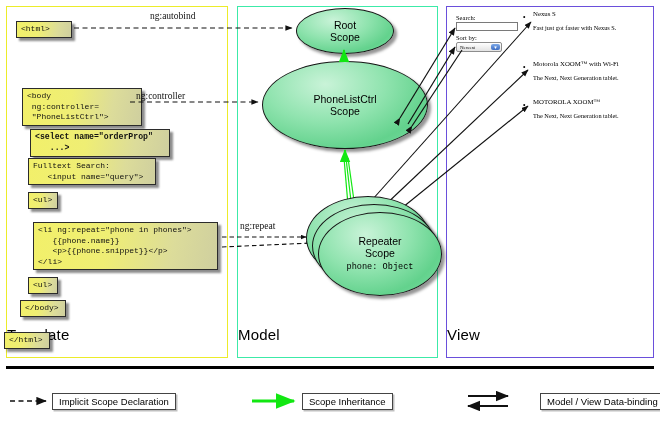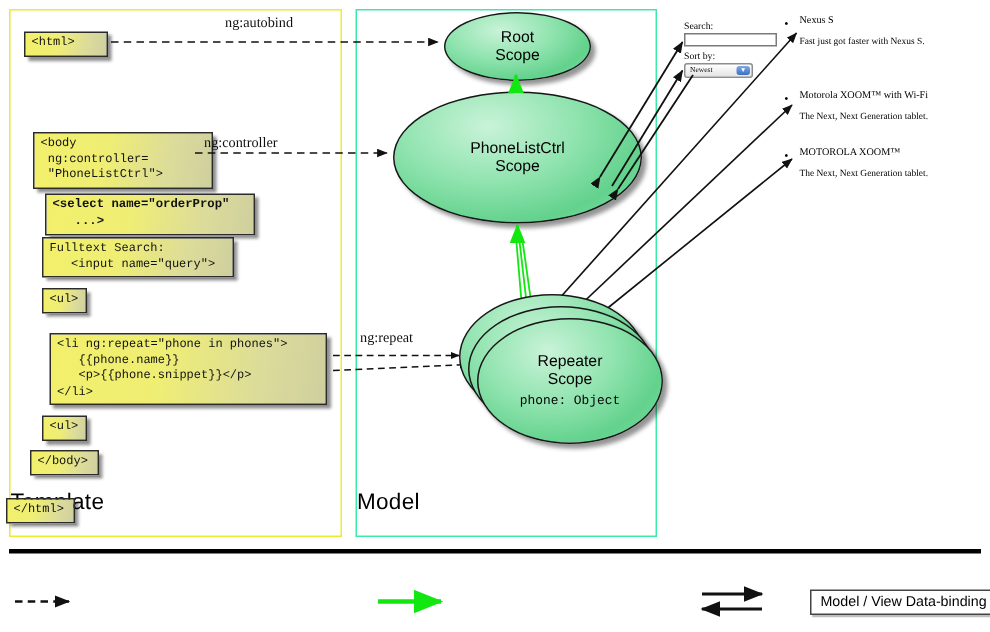--- a/index.html
+++ b/index.html
@@ -70,20 +70,23 @@
 <body>
 
 <div id="root">
 
   <div class="col template">
     <div class="col-label">Template</div>
   </div>
   <div class="col model">
     <div class="col-label">Model</div>
   </div>
+  <div class="col view">
+    <div class="col-label">View</div>
+  </div>
 
   <div class="ybox" style="left:16px;top:21px;width:56px;">&lt;html&gt;</div>
 
   <div class="ybox" style="left:22px;top:88px;width:120px;">&lt;body
  ng:controller=
  "PhoneListCtrl"&gt;</div>
 
   <div class="ybox bold" style="left:30px;top:129px;width:140px;">&lt;select name="orderProp"
    ...&gt;</div>
 
@@ -211,15 +214,17 @@
   <svg class="overlay" style="top:0;">
 
     <line x1="10" y1="401" x2="46" y2="401" stroke="#111" stroke-width="1.6" stroke-dasharray="5,3.5" marker-end="url(#ah)"></line>
 
     <line x1="252" y1="401" x2="294" y2="401" stroke="#12e712" stroke-width="3" marker-end="url(#ahg)"></line>
 
     <line x1="468" y1="396" x2="508" y2="396" stroke="#111" stroke-width="2" marker-end="url(#ah)"></line>
     <line x1="508" y1="406" x2="468" y2="406" stroke="#111" stroke-width="2" marker-end="url(#ah)"></line>
   </svg>
 
+  <div class="legbox" style="left:52px;top:393px;">Implicit Scope Declaration</div>
+  <div class="legbox" style="left:302px;top:393px;">Scope Inheritance</div>
   <div class="legbox" style="left:540px;top:393px;">Model / View Data-binding</div>
 
 </div>
 
 </body></html>

